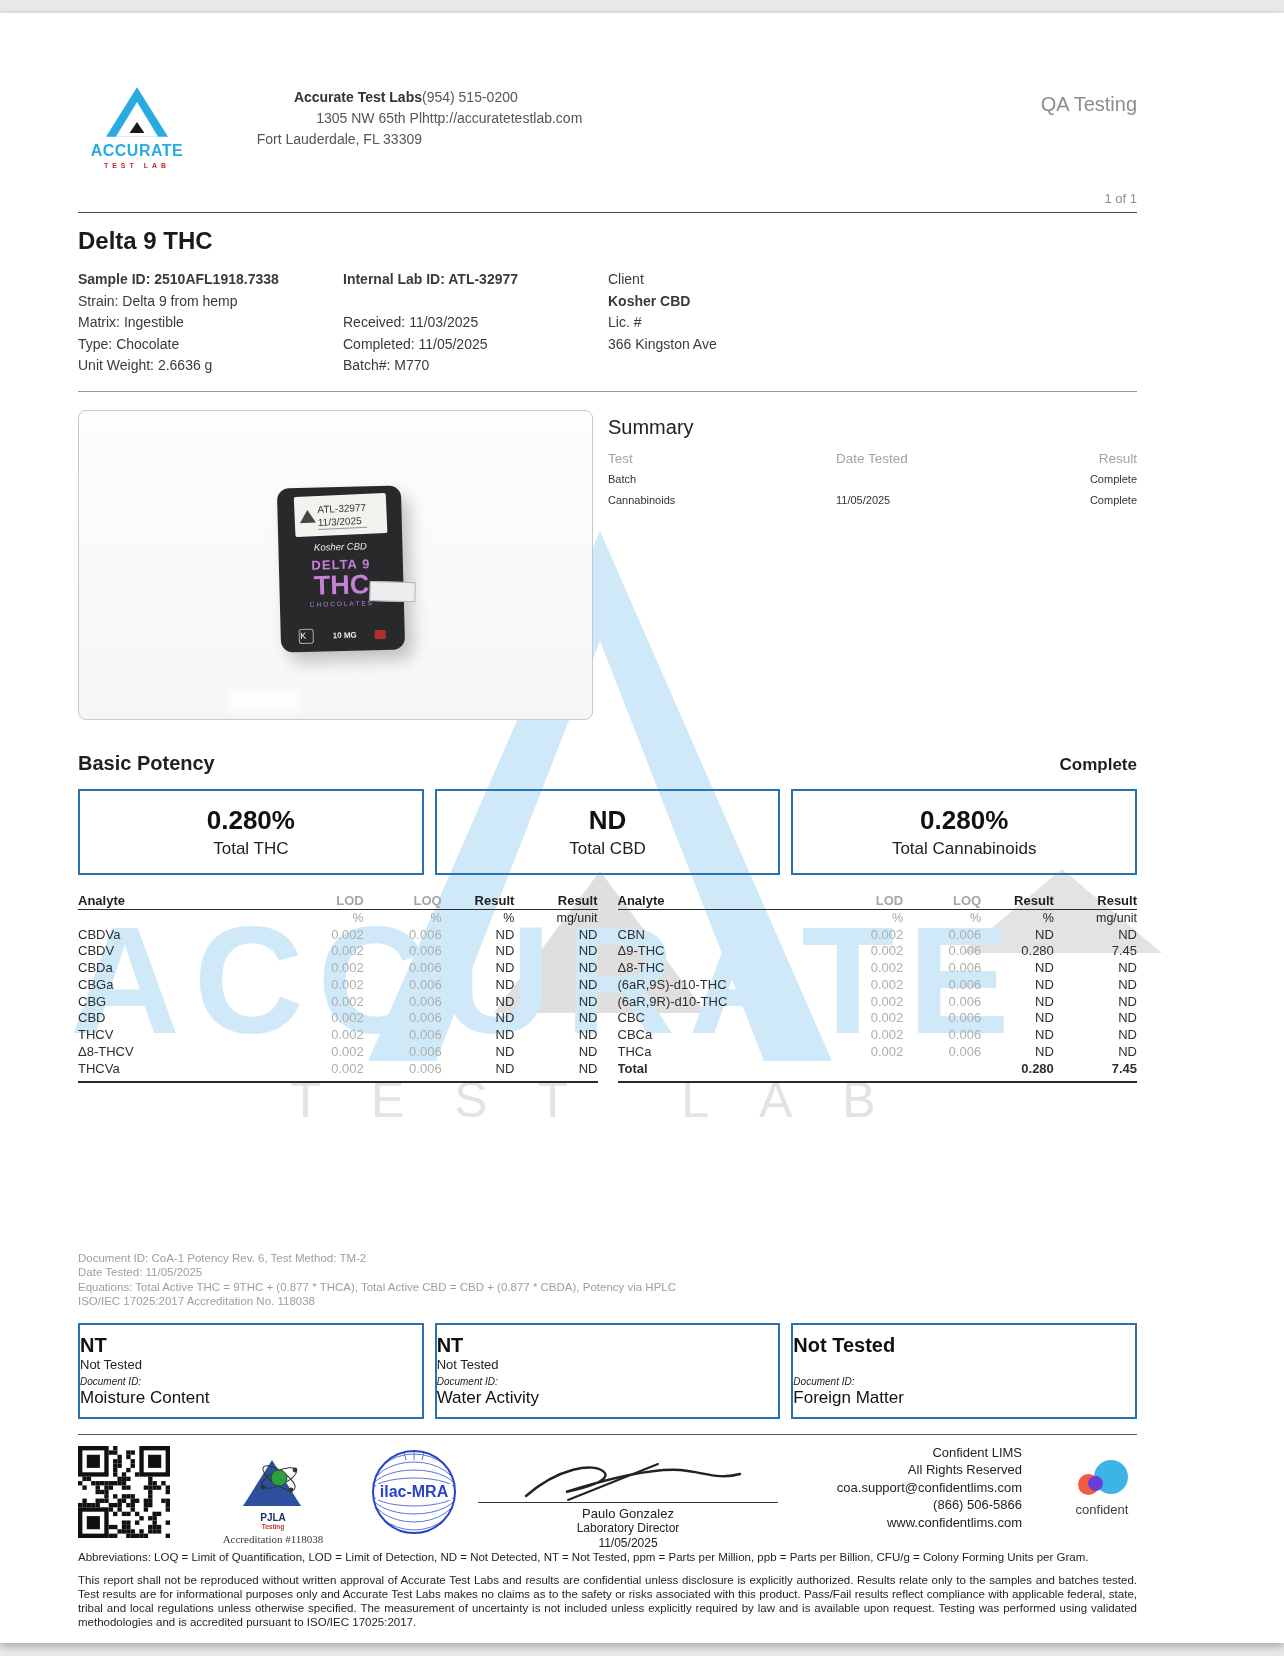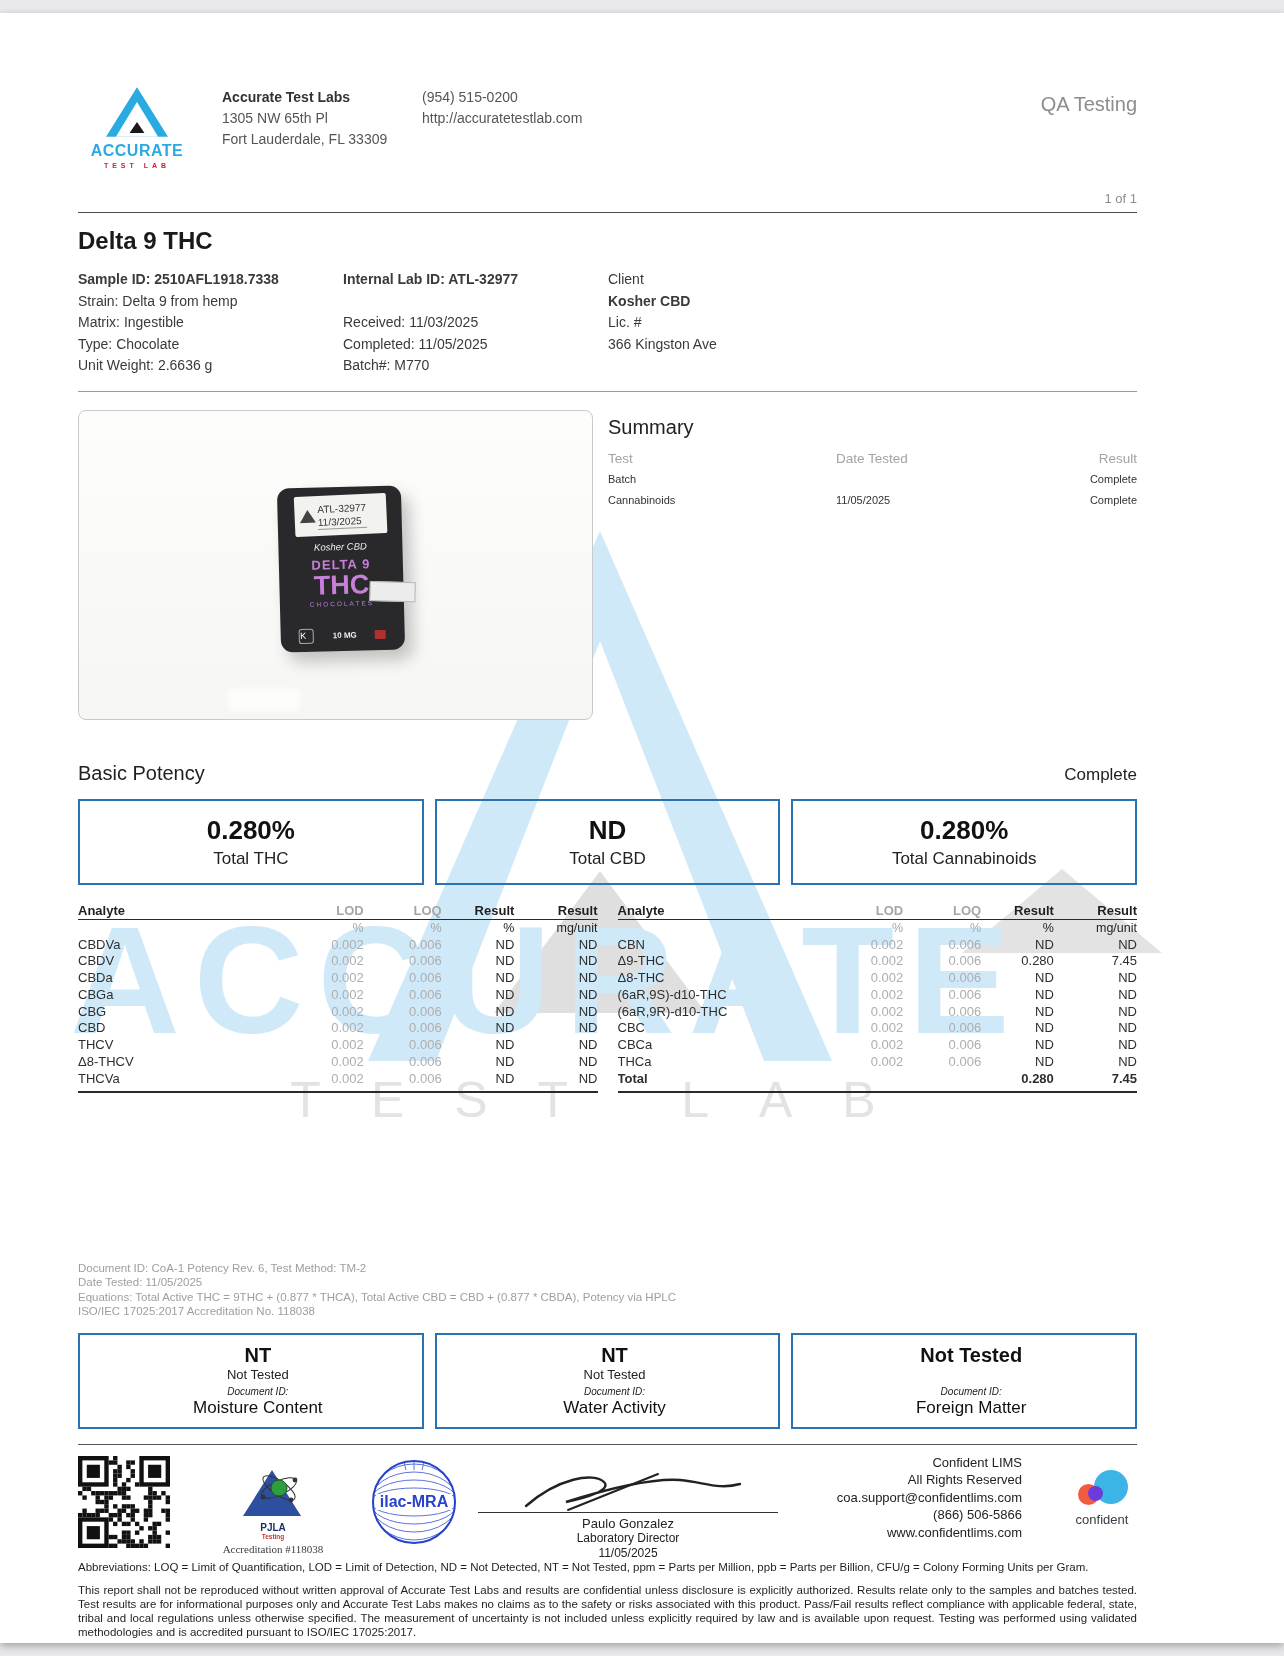--- a/index.html
+++ b/index.html
@@ -15,21 +15,21 @@
   .wm-word{position:absolute;top:880px;left:70px;width:1080px;white-space:nowrap;
            font-size:152px;font-weight:bold;letter-spacing:14px;color:#cfe9f9;}
   .wm-sub{position:absolute;top:1058px;left:78px;width:1060px;text-align:center;
           font-size:50px;letter-spacing:50px;color:#e3e3e3;}
 
   
   .hdr{display:flex;align-items:flex-start;padding-top:74px;}
   .logo{width:118px;text-align:center;flex:0 0 118px;}
   .logo-brand{font-size:16px;font-weight:bold;color:#29abe2;letter-spacing:.5px;margin-top:1px;}
   .logo-sub{font-size:7px;color:#c9252b;letter-spacing:4px;margin-top:2px;font-weight:bold;}
-  .labinfo{margin-left:26px;width:200px;font-size:14px;line-height:21px;color:#555;}
+  .labinfo{margin-left:26px;width:200px;font-size:14px;line-height:21px;color:#555;text-align:right;}
   .labname{font-weight:bold;color:#333;}
   .contact{width:280px;font-size:14px;line-height:21px;color:#555;}
   .qa{margin-left:auto;text-align:right;font-size:20px;color:#8d8d8d;padding-top:6px;}
   .pagenum{text-align:right;font-size:13px;color:#8d8d8d;margin-top:22px;}
   .rule-dark{border-top:1.5px solid #4a4a4a;margin-top:6px;}
   .rule-gray{border-top:1px solid #9a9a9a;margin-top:14px;}
 
   .title{font-size:24px;font-weight:bold;color:#1a1a1a;margin-top:14px;}
 
   
@@ -65,21 +65,21 @@
   .summary{flex:1;padding-top:6px;}
   .sum-h{font-size:20px;color:#222;}
   .sumtable{margin-top:10px;}
   .sumhead{display:flex;font-size:13.5px;color:#a3a3a3;line-height:20px;}
   .sumtable .trow{display:flex;font-size:11px;color:#333;line-height:21px;}
   .sumtable .c0,.sh0{flex:0 0 228px;text-align:left;}
   .sumtable .c1,.sh1{flex:1;text-align:left;}
   .sumtable .c2,.sh2{flex:0 0 110px;text-align:right;}
 
   
-  .pot-head{display:flex;justify-content:space-between;align-items:baseline;margin-top:42px;}
+  .pot-head{display:flex;justify-content:space-between;align-items:baseline;margin-top:32px;font-weight:bold;}
   .pot-title{font-size:20px;color:#1f1f1f;}
   .pot-status{font-size:17px;color:#1f1f1f;}
   .boxes{display:flex;gap:11px;margin-top:14px;}
   .pbox{flex:1;border:2px solid #2b72b0;height:82px;display:flex;flex-direction:column;
         justify-content:center;align-items:center;gap:3px;background:transparent;}
   .pbox .v{font-size:26px;font-weight:bold;color:#111;}
   .pbox .l{font-size:17px;color:#222;}
 
   .tables{display:flex;gap:20px;margin-top:18px;}
   .ptable{flex:1;border-bottom:2.5px solid #2a2a2a;padding-bottom:3px;}
@@ -97,21 +97,21 @@
   .ptable .c2{flex:0 0 15%;text-align:right;color:#aeaeae;}
   .ptable .c3{flex:0 0 14%;text-align:right;color:#2e2e2e;}
   .ptable .c4{flex:1;text-align:right;color:#2e2e2e;}
   .ptable .trow.bold{font-weight:bold;}
 
   
   .docmeta{margin-top:168px;font-size:11.5px;line-height:14.5px;color:#9e9e9e;}
 
   
   .ntrow{display:flex;gap:11px;margin-top:14px;}
-  .ntbox{flex:1;border:2px solid #2b72b0;height:92px;text-align:center;background:#fff;padding-left:14px;}
+  .ntbox{flex:1;border:2px solid #2b72b0;height:92px;text-align:left;background:#fff;}
   .nt-v{font-size:20px;font-weight:bold;color:#111;margin-top:9px;}
   .nt-s{font-size:13px;color:#222;min-height:17px;}
   .nt-d{font-size:10px;font-style:italic;color:#222;margin-top:2px;}
   .nt-n{font-size:17px;color:#111;margin-top:1px;}
 
   
   .foot-rule{border-top:1.5px solid #555;margin-top:15px;}
   .footrow{position:relative;height:98px;margin-top:9px;}
   .qr{position:absolute;left:0;top:2px;}
   .pjla{position:absolute;left:120px;top:13px;width:150px;text-align:center;}

